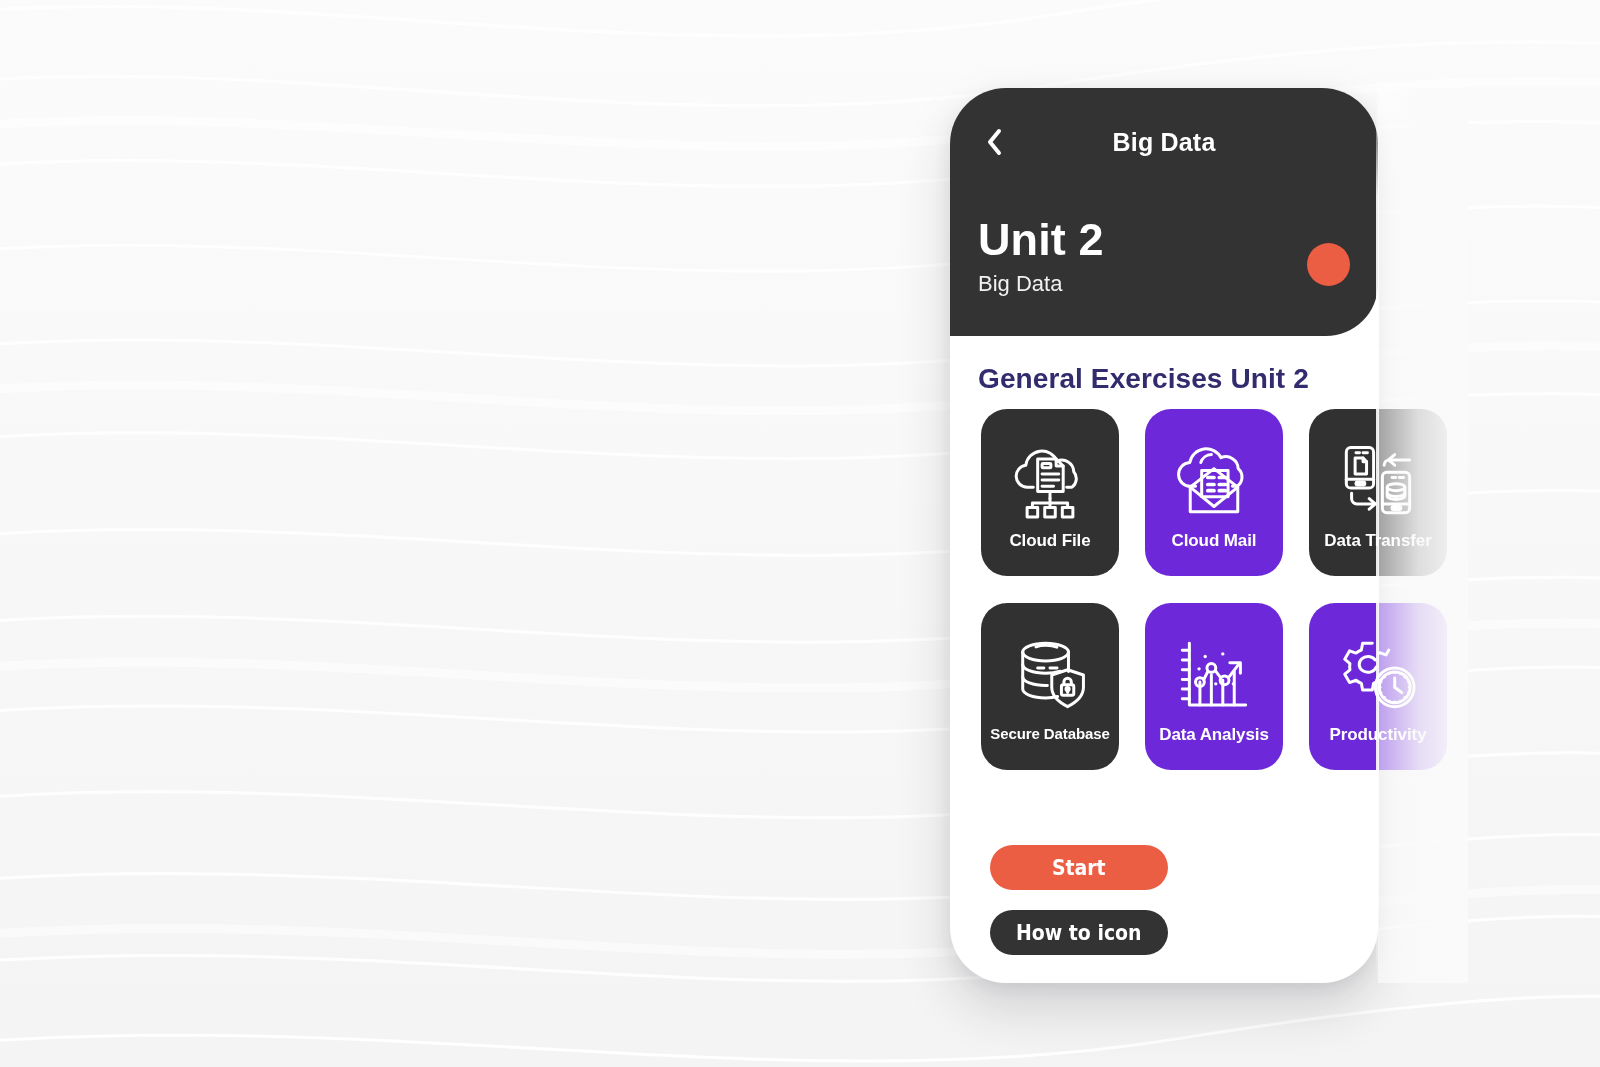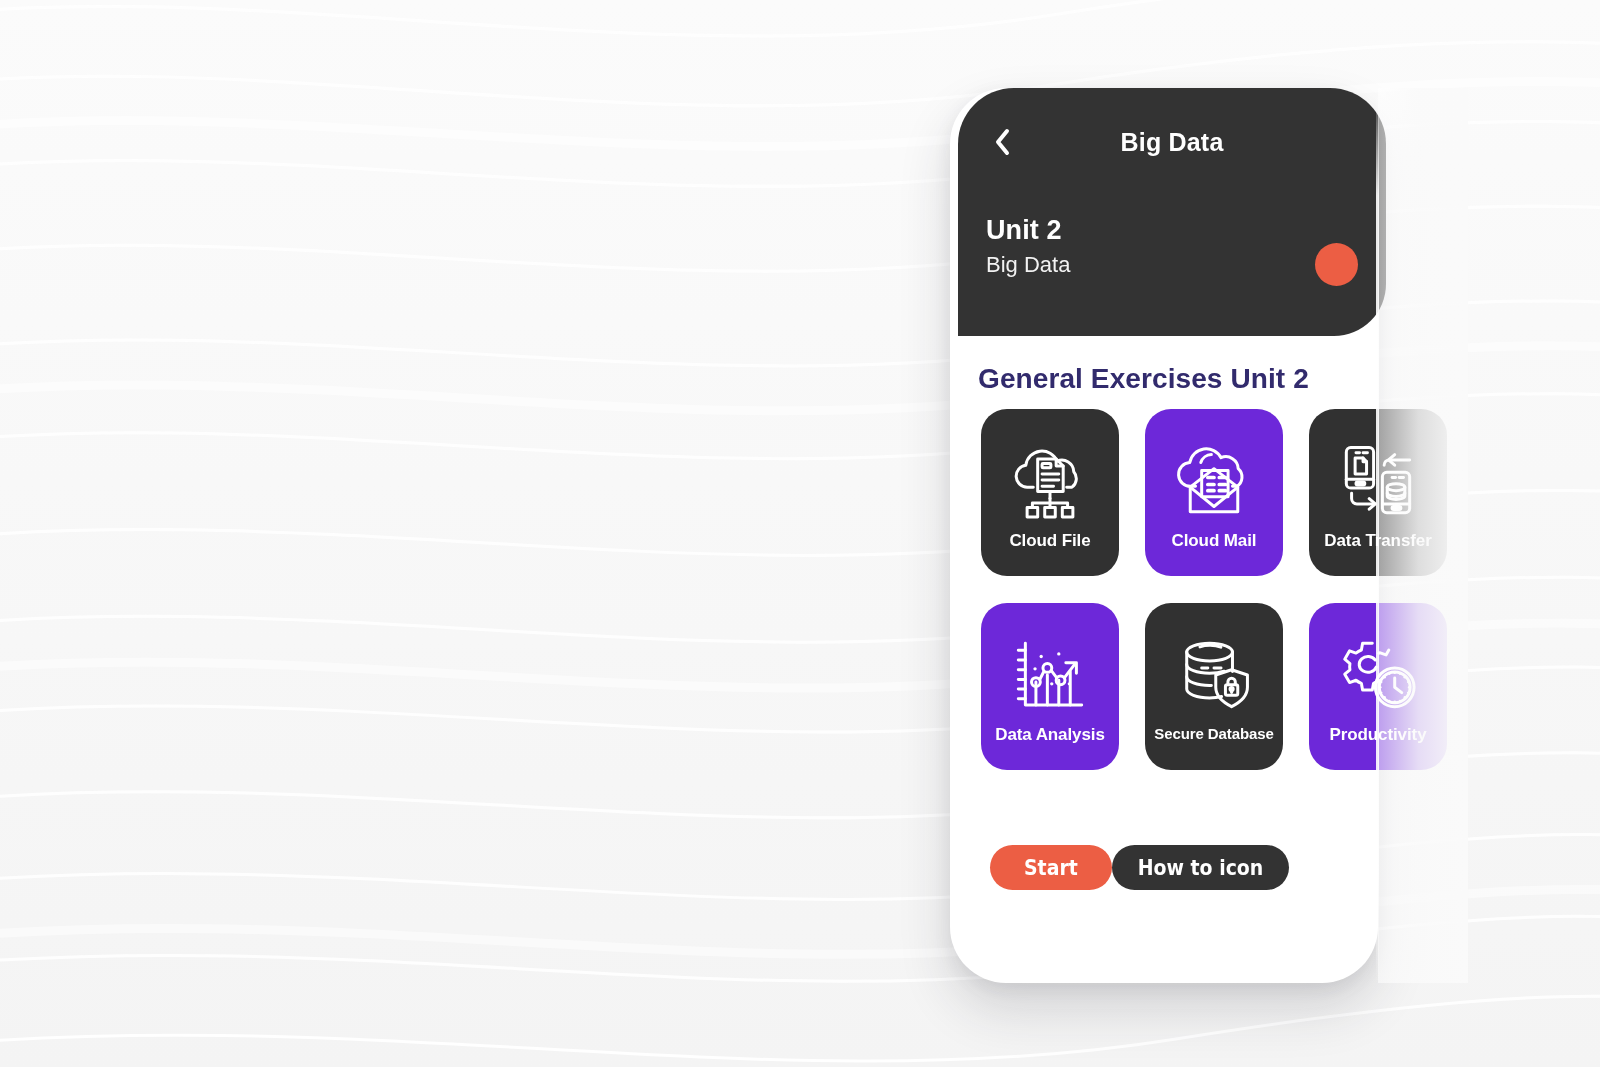--- a/index.html
+++ b/index.html
@@ -77,21 +77,21 @@
 
   
   .screen {
     position: absolute;
     inset: 0;
     border-radius: 56px;
   }
 
   .app-header {
     position: absolute;
-    left: 8px;
+    left: 0;
     top: 0;
     width: 428px;
     height: 248px;
     background: #333333;
     border-top-left-radius: 56px;
     border-top-right-radius: 56px;
     border-bottom-right-radius: 52px;
     border-bottom-left-radius: 0;
   }
   .navbar {
@@ -117,21 +117,21 @@
     font-weight: 700;
     letter-spacing: 0.2px;
   }
   .unit-block {
     position: absolute;
     left: 28px;
     top: 128px;
   }
   .unit-title {
     color: #ffffff;
-    font-size: 27px;
+    font-size: 45px;
     font-weight: 700;
     line-height: 1.05;
     margin: 0;
     letter-spacing: 0.1px;
   }
   .unit-sub {
     color: #f2f2f2;
     font-size: 22px;
     font-weight: 400;
     margin: 8px 0 0 0;
@@ -197,21 +197,22 @@
     letter-spacing: -0.1px;
   }
   .tile .tlabel.small { font-size: 15px; }
 
   
   .actions {
     position: absolute;
     left: 40px;
     top: 757px;
     display: flex;
-    gap: 0;
+    gap: 20px;
+    flex-direction: column;
   }
   .btn {
     border: none;
     border-radius: 26px;
     height: 45px;
     padding: 0 34px;
     color: #ffffff;
     font-family: "DejaVu Sans Condensed", "Liberation Sans Narrow", "Liberation Sans", sans-serif;
     font-size: 21px;
     font-weight: 700;
@@ -353,59 +354,59 @@
               <path d="M60.5 63.5 c0 2.2 4.5 4 10 4 s10 -1.8 10 -4"></path>
               <path d="M86 26 H63 a6 6 0 0 0 -6 6 v0"></path>
               <path d="M69 20 L62 26 L69 32"></path>
               <path d="M20 64 v6 a6 6 0 0 0 6 6 H46"></path>
               <path d="M40 70 L47 76 L40 82"></path>
             </svg>
           </span>
           <span class="tlabel">Data Transfer</span>
         </div>
 
+        <div class="tile dark">
+          <span class="glyph">
+            <svg viewBox="0 0 100 100" xmlns="http://www.w3.org/2000/svg" fill="none" stroke="#ffffff" stroke-width="3.4" stroke-linecap="round" stroke-linejoin="round">
+              <ellipse cx="45" cy="24" rx="26" ry="10"></ellipse>
+              <path d="M19 24 v42 c0 5.5 11.6 10 26 10 c5 0 9.7 -0.5 13.6 -1.5"></path>
+              <path d="M71 24 v22"></path>
+              <path d="M19 38 c0 5.5 11.6 10 26 10 c6.3 0 12.1 -0.9 16.6 -2.3"></path>
+              <path d="M19 52 c0 5.5 11.6 10 26 10 h2"></path>
+              <path d="M34 18 c3.3 -1.1 7.3 -1.7 11.5 -1.7 c4.6 0 8.9 0.7 12.3 2"></path>
+              <path d="M36 42 h7 M50 42 h8"></path>
+              <path d="M70 44 L88 50 v14 c0 10 -8 17 -18 22 c-10 -5 -18 -12 -18 -22 V50 z"></path>
+              <rect x="63" y="61" width="14" height="12" rx="2"></rect>
+              <path d="M65.8 61 v-3.2 a4.2 4.2 0 0 1 8.4 0 V61"></path>
+              <circle cx="70" cy="66" r="1.8"></circle>
+              <path d="M70 67.6 v2.4"></path>
+            </svg>
+          </span>
+          <span class="tlabel small">Secure Database</span>
+        </div>
+
         <div class="tile gray">
           <span class="glyph">
             <svg viewBox="0 0 100 100" xmlns="http://www.w3.org/2000/svg" fill="none" stroke="#ffffff" stroke-width="3.4" stroke-linecap="round" stroke-linejoin="round">
               <path d="M22 14 V84 H86"></path>
               <path d="M14 22 H22 M14 33 H22 M14 44 H22 M14 55 H22 M14 66 H22 M14 77 H22"></path>
               <path d="M34 84 V58 M47 84 V50 M60 84 V56 M73 84 V46"></path>
               <circle cx="34" cy="58" r="5"></circle>
               <circle cx="47" cy="42" r="5"></circle>
               <circle cx="62" cy="56" r="5"></circle>
               <path d="M38.5 55 L43 46 M51.5 45 L57.5 53 M66.5 53 L78 38"></path>
               <path d="M68 36 H80 V48"></path>
               <circle cx="40" cy="29" r="1.9" fill="#ffffff" stroke="none"></circle>
               <circle cx="60" cy="26" r="1.9" fill="#ffffff" stroke="none"></circle>
               <circle cx="33" cy="43" r="1.9" fill="#ffffff" stroke="none"></circle>
               <circle cx="52" cy="60" r="1.9" fill="#ffffff" stroke="none"></circle>
               <circle cx="72" cy="60" r="1.9" fill="#ffffff" stroke="none"></circle>
             </svg>
           </span>
           <span class="tlabel">Data Analysis</span>
-        </div>
-
-        <div class="tile dark">
-          <span class="glyph">
-            <svg viewBox="0 0 100 100" xmlns="http://www.w3.org/2000/svg" fill="none" stroke="#ffffff" stroke-width="3.4" stroke-linecap="round" stroke-linejoin="round">
-              <ellipse cx="45" cy="24" rx="26" ry="10"></ellipse>
-              <path d="M19 24 v42 c0 5.5 11.6 10 26 10 c5 0 9.7 -0.5 13.6 -1.5"></path>
-              <path d="M71 24 v22"></path>
-              <path d="M19 38 c0 5.5 11.6 10 26 10 c6.3 0 12.1 -0.9 16.6 -2.3"></path>
-              <path d="M19 52 c0 5.5 11.6 10 26 10 h2"></path>
-              <path d="M34 18 c3.3 -1.1 7.3 -1.7 11.5 -1.7 c4.6 0 8.9 0.7 12.3 2"></path>
-              <path d="M36 42 h7 M50 42 h8"></path>
-              <path d="M70 44 L88 50 v14 c0 10 -8 17 -18 22 c-10 -5 -18 -12 -18 -22 V50 z"></path>
-              <rect x="63" y="61" width="14" height="12" rx="2"></rect>
-              <path d="M65.8 61 v-3.2 a4.2 4.2 0 0 1 8.4 0 V61"></path>
-              <circle cx="70" cy="66" r="1.8"></circle>
-              <path d="M70 67.6 v2.4"></path>
-            </svg>
-          </span>
-          <span class="tlabel small">Secure Database</span>
         </div>
 
         <div class="tile gray">
           <span class="glyph">
             <svg viewBox="0 0 100 100" xmlns="http://www.w3.org/2000/svg" fill="none" stroke="#ffffff" stroke-width="3.4" stroke-linecap="round" stroke-linejoin="round">
               <path d="M43.5 14 h-11 l-1.4 7.6 a23 23 0 0 0 -6.1 3.5 l-7.3 -2.6 l-5.5 9.5 l5.9 5 a23 23 0 0 0 0 7.1 l-5.9 5 l5.5 9.5 l7.3 -2.6 a23 23 0 0 0 6.1 3.5 l1.4 7.6 h11 l1.4 -7.6 a23 23 0 0 0 6.1 -3.5"></path>
               <path d="M50.8 25.3 l1 -0.7 l7.3 2.6 l3.2 -5.5"></path>
               <path d="M48 41 a10 9 0 1 1 -1 -8"></path>
               <circle cx="69" cy="64" r="22"></circle>
               <circle cx="69" cy="64" r="17.5"></circle>

